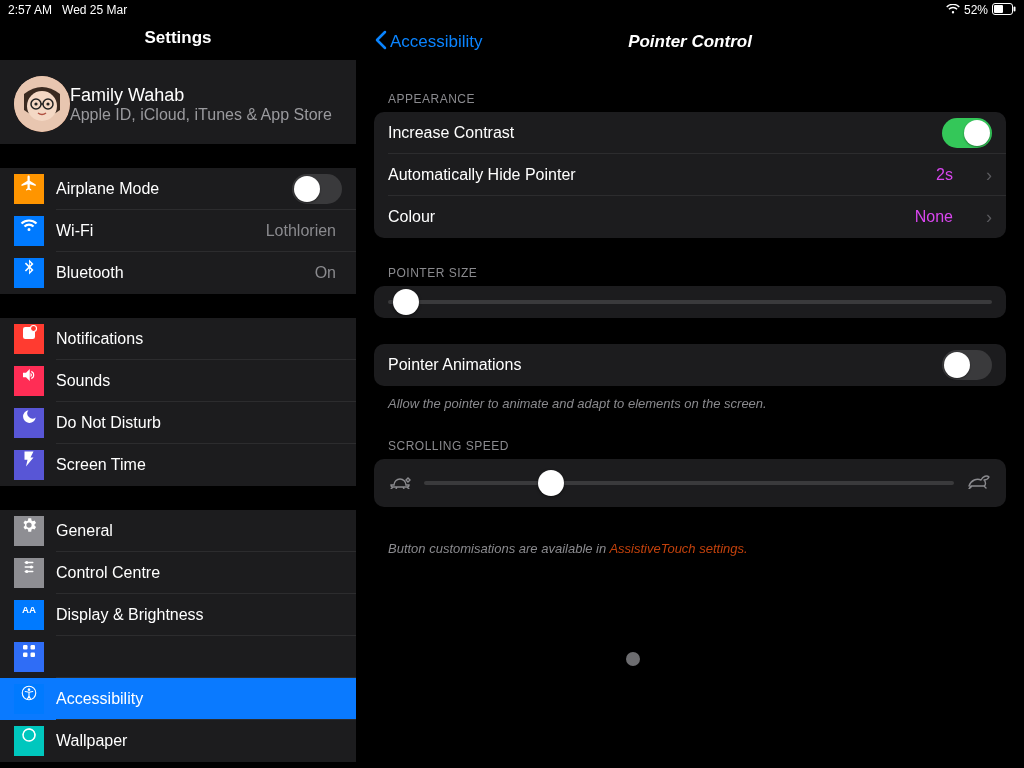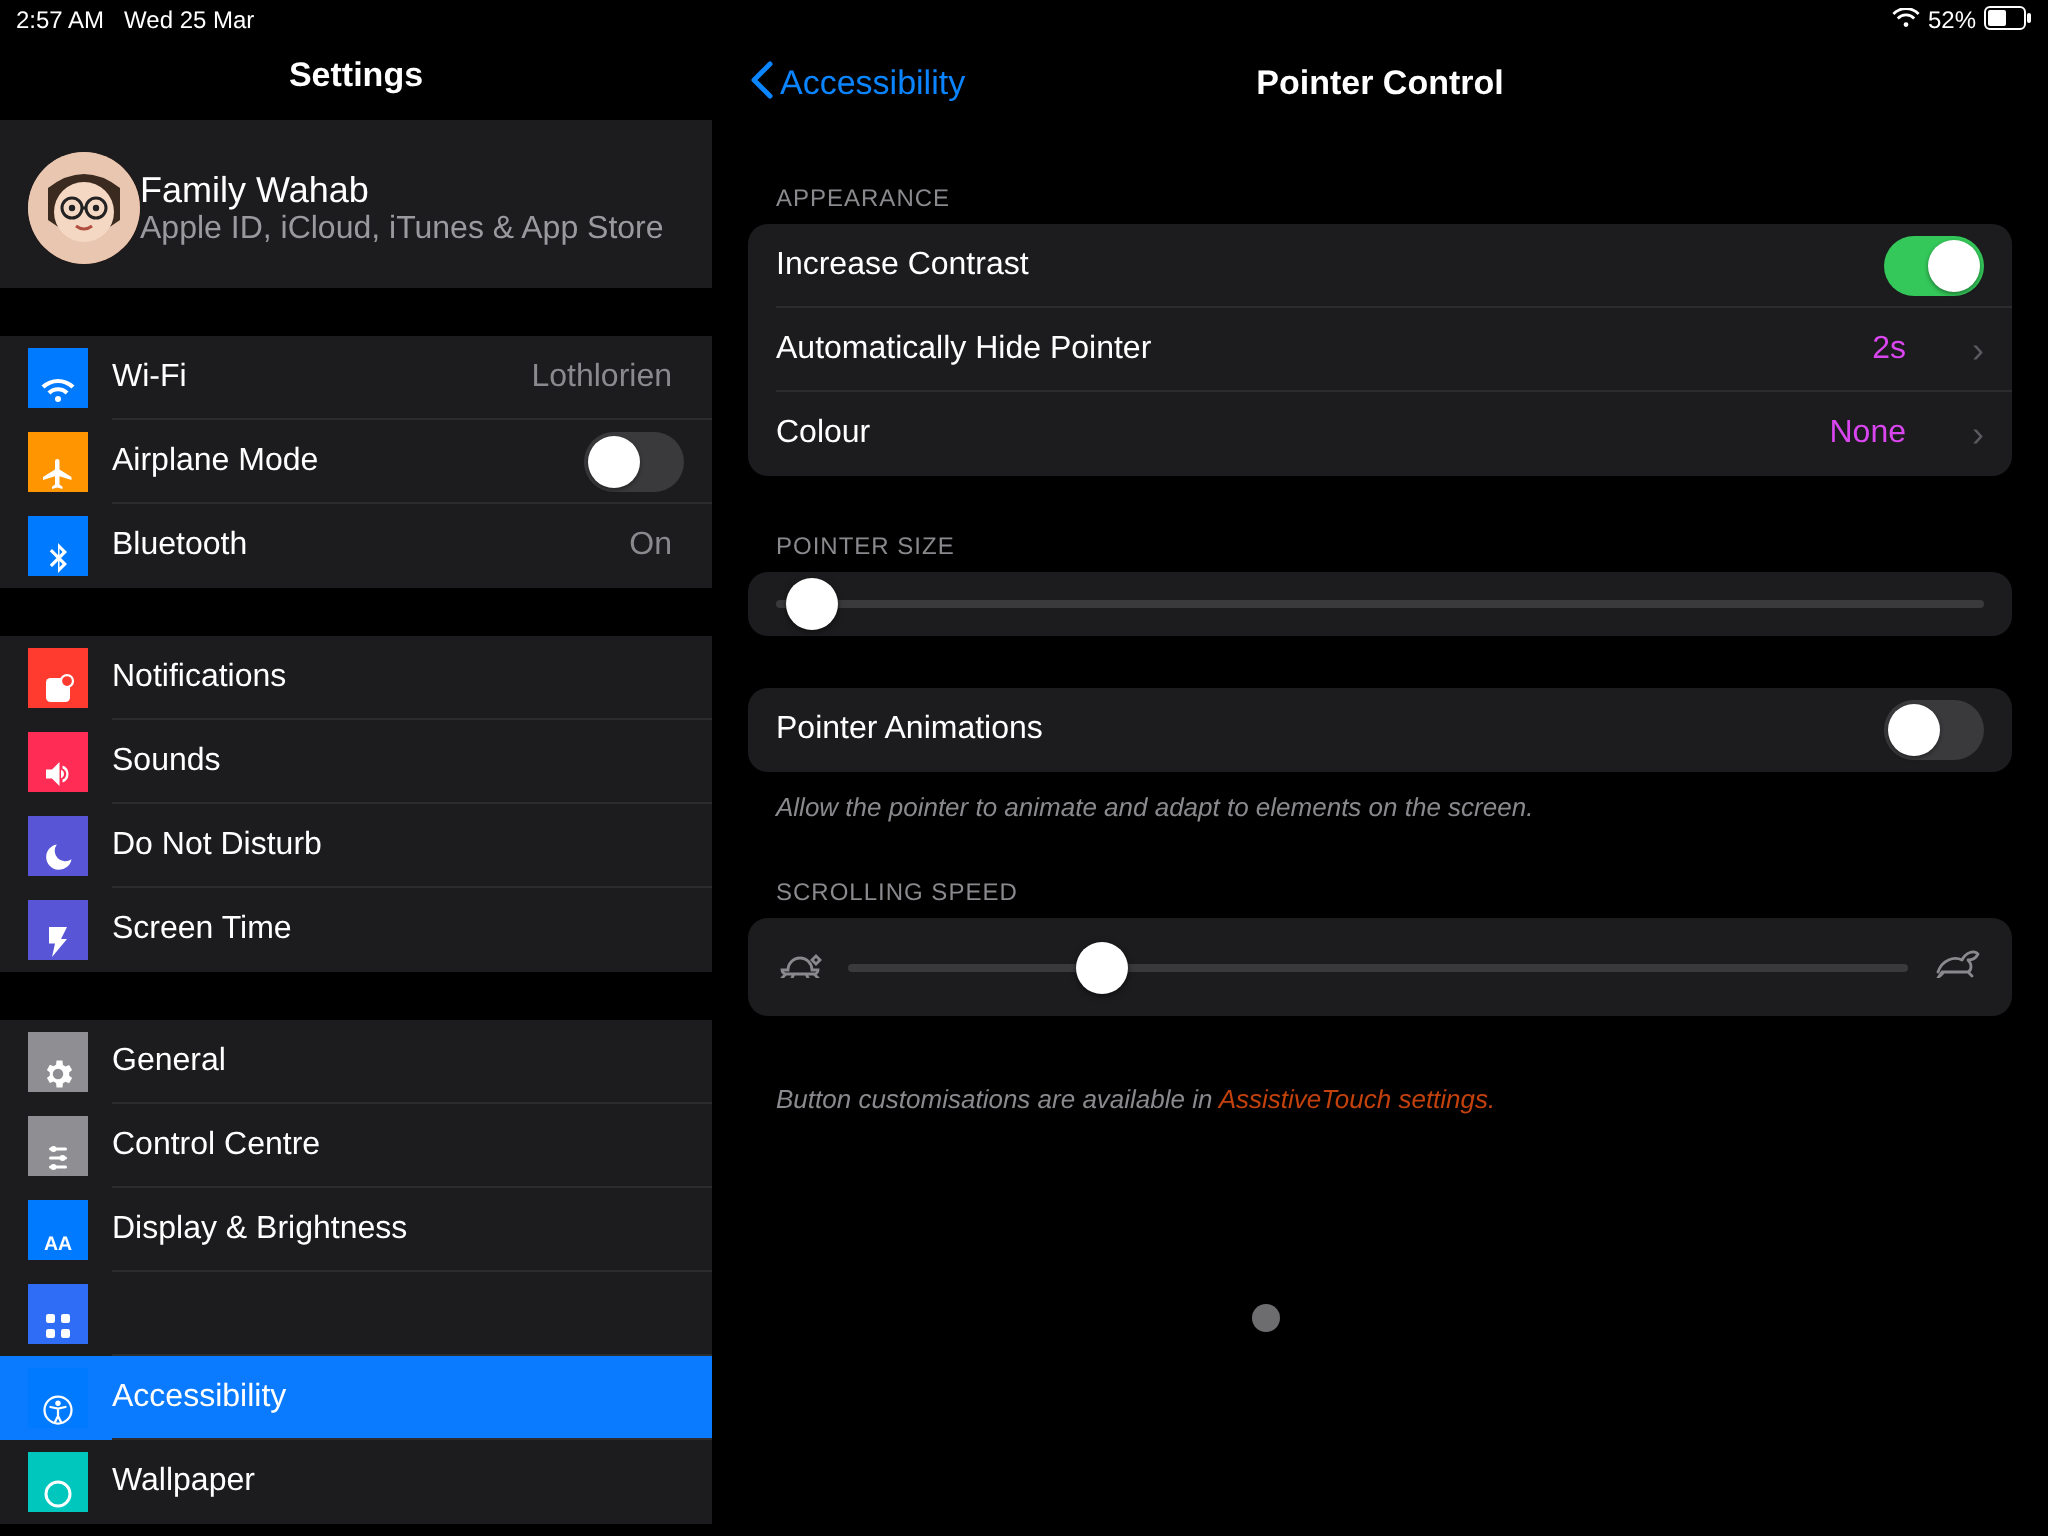--- a/index.html
+++ b/index.html
@@ -19,41 +19,41 @@
   .profile-text { display:flex; flex-direction:column; }
   .profile-name { font-size:18px; font-weight:500; color:#fff; white-space:nowrap; }
   .profile-sub { font-size:16px; color:#9a9a9e; }
 
   .gap { height: 24px; background:#000; }
 
   .section { background:#1c1c1e; }
   .row { display:flex; align-items:center; height:42px; padding:0 14px; position:relative; }
   .row.active { background:#0a7aff; }
   .row-sep::after { content:""; position:absolute; left:56px; right:0; bottom:0; height:1px; background:#2c2c2e; }
-  .row-icon { width:30px; height:30px; border-radius:0; display:flex; align-items:flex-end; justify-content:center; margin-right:12px; flex-shrink:0; }
+  .row-icon { width:30px; height:30px; border-radius:0; display:flex; align-items:flex-start; justify-content:center; margin-right:12px; flex-shrink:0; }
   .row-icon svg { width:18px; height:18px; fill:#fff; }
   .row-label { flex:1; font-size:16px; color:#fff; }
   .row-value { font-size:16px; color:#8a8a8e; margin-right:6px; }
   .chev { color:#5a5a5e; font-size:18px; }
 
   .toggle { width:50px; height:30px; border-radius:15px; background:#3a3a3c; position:relative; }
   .toggle.on { background:#34c759; }
   .toggle-knob { width:26px; height:26px; border-radius:50%; background:#fff; position:absolute; top:2px; left:2px; box-shadow:0 1px 2px rgba(0,0,0,0.4); }
   .toggle.on .toggle-knob { left:22px; }
 
   
   .ic-airplane{background:#ff9500;} .ic-wifi{background:#007aff;} .ic-bt{background:#007aff;}
   .ic-notif{background:#ff3b30;} .ic-sounds{background:#ff2d55;} .ic-dnd{background:#5856d6;} .ic-stime{background:#5856d6;}
   .ic-gen{background:#8e8e93;} .ic-cc{background:#8e8e93;} .ic-disp{background:#007aff;} .ic-home{background:#2f6df6;} .ic-acc{background:#007aff;} .ic-wall{background:#00c7be;}
 
   .detail { flex:1; height:100%; background:#000; display:flex; flex-direction:column; padding: 0 18px; overflow:hidden; }
   .detail-header { display:flex; align-items:center; height:44px; position:relative; }
   .back-btn { display:flex; align-items:center; color:#0a84ff; font-size:17px; cursor:pointer; }
   .back-chev { margin-right:2px; }
-  .detail-title { position:absolute; left:0; right:0; text-align:center; font-size:17px; font-weight:600; color:#fff; pointer-events:none; }
+  .detail-title { position:absolute; left:0; right:0; text-align:center; font-size:17px; font-weight:600; color:#fff; pointer-events:none;font-style:italic; }
 
   .group-label { font-size:12px; letter-spacing:0.5px; color:#8a8a8e; margin: 28px 0 6px 14px; text-transform:uppercase; }
   .card { background:#1c1c1e; border-radius:10px; overflow:hidden; }
   .crow { display:flex; align-items:center; height:42px; padding:0 14px; position:relative;gap:15px; }
   .crow-sep::after { content:""; position:absolute; left:14px; right:0; bottom:0; height:1px; background:#2c2c2e; }
   .clabel { flex:1; font-size:16px; }
   .cvalue { font-size:16px; color:#d946ef; margin-right:18px; }
 
   .slider-card { background:#1c1c1e; border-radius:10px; padding: 14px; }
   .slider-track { position:relative; height:4px; background:#3a3a3c; border-radius:2px; }
@@ -116,38 +116,38 @@
           <div class="profile-name">Family Wahab</div>
           <div class="profile-sub">Apple ID, iCloud, iTunes &amp; App Store</div>
         </div>
       </div>
     </div>
 
     <div class="gap"></div>
 
     <div class="section">
       <div class="row row-sep">
-        <div class="row-icon ic-wifi">
-            <svg viewBox="0 0 24 24">
-              <path d="M12 20a2 2 0 100-4 2 2 0 000 4zM5 13a10 10 0 0114 0l-2 2a7 7 0 00-10 0l-2-2zM1 9a16 16 0 0122 0l-2 2a13 13 0 00-18 0L1 9z"></path>
-            </svg>
-          </div>
-        <div class="row-label">Wi-Fi</div>
-        <div class="row-value">Lothlorien</div>
-      </div>
-      <div class="row row-sep">
         <div class="row-icon ic-airplane">
             <svg viewBox="0 0 24 24">
               <path d="M21 16v-2l-8-5V3.5a1.5 1.5 0 00-3 0V9l-8 5v2l8-2.5V19l-2 1.5V22l3.5-1 3.5 1v-1.5L13 19v-5.5l8 2.5z"></path>
             </svg>
           </div>
         <div class="row-label">Airplane Mode</div>
         <div class="toggle">
             <div class="toggle-knob"></div>
           </div>
+      </div>
+      <div class="row row-sep">
+        <div class="row-icon ic-wifi">
+            <svg viewBox="0 0 24 24">
+              <path d="M12 20a2 2 0 100-4 2 2 0 000 4zM5 13a10 10 0 0114 0l-2 2a7 7 0 00-10 0l-2-2zM1 9a16 16 0 0122 0l-2 2a13 13 0 00-18 0L1 9z"></path>
+            </svg>
+          </div>
+        <div class="row-label">Wi-Fi</div>
+        <div class="row-value">Lothlorien</div>
       </div>
       <div class="row">
         <div class="row-icon ic-bt">
             <svg viewBox="0 0 24 24">
               <path d="M12 2l6 6-4 4 4 4-6 6v-8l-4 4-1.5-1.5L11 12 6.5 7.5 8 6l4 4V2zm1 3.8V10l2-2-2-2.2zM13 14v4.2l2-2.2-2-2z"></path>
             </svg>
           </div>
         <div class="row-label">Bluetooth</div>
         <div class="row-value">On</div>
       </div>

